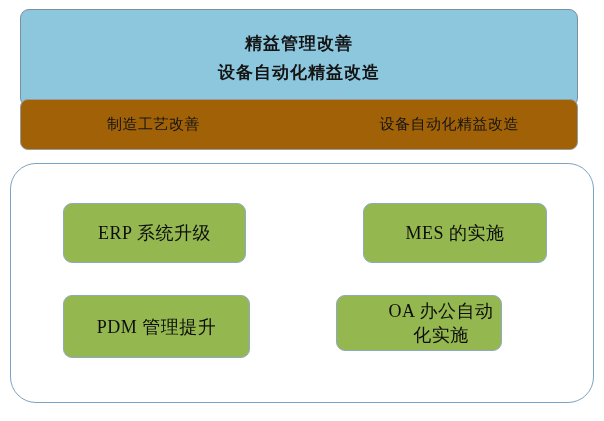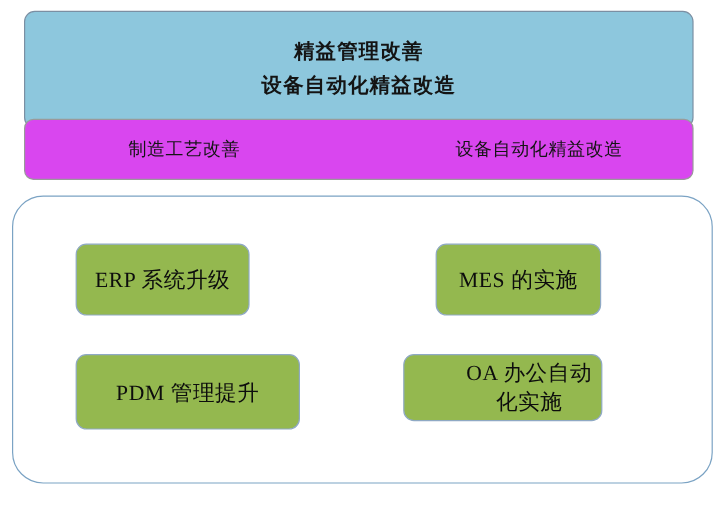--- a/index.html
+++ b/index.html
@@ -49,21 +49,21 @@
     line-height: 1.1;
   }
 
   
   .banner-orange {
     position: absolute;
     left: 20px;
     top: 99px;
     width: 558px;
     height: 51px;
-    background: #d946ef;
+    background: #a16207;
     border: 1px solid #9A9A9A;
     border-radius: 8px;
     box-sizing: border-box;
     display: flex;
     align-items: center;
     justify-content: space-between;
     padding: 0 48px;
   }
   .banner-orange .cell {
     font-family: "DejaVu Sans", "Liberation Sans", sans-serif;
@@ -96,22 +96,22 @@
     box-sizing: border-box;
     display: flex;
     align-items: center;
     justify-content: center;
     color: #0D0D0D;
     font-family: "Liberation Serif", "DejaVu Serif", serif;
     font-size: 18px;
     letter-spacing: 0.5px;
     text-align: center;
   }
-  .chip-erp { left: 63px;  top: 203px; width: 145px; height: 60px; }
-  .chip-mes { left: 363px; top: 203px; width: 138px; height: 60px; }
+  .chip-erp { left: 63px;  top: 203px; width: 183px; height: 60px; }
+  .chip-mes { left: 363px; top: 203px; width: 184px; height: 60px; }
   .chip-pdm { left: 63px;  top: 295px; width: 187px; height: 63px; }
   .chip-oa  { left: 336px; top: 295px; width: 166px; height: 56px; padding-left: 44px; }
 </style>
 </head>
 <body>
 
 <div class="canvas">
 
   <div class="banner-blue">
     <div class="line">精益管理改善</div>

